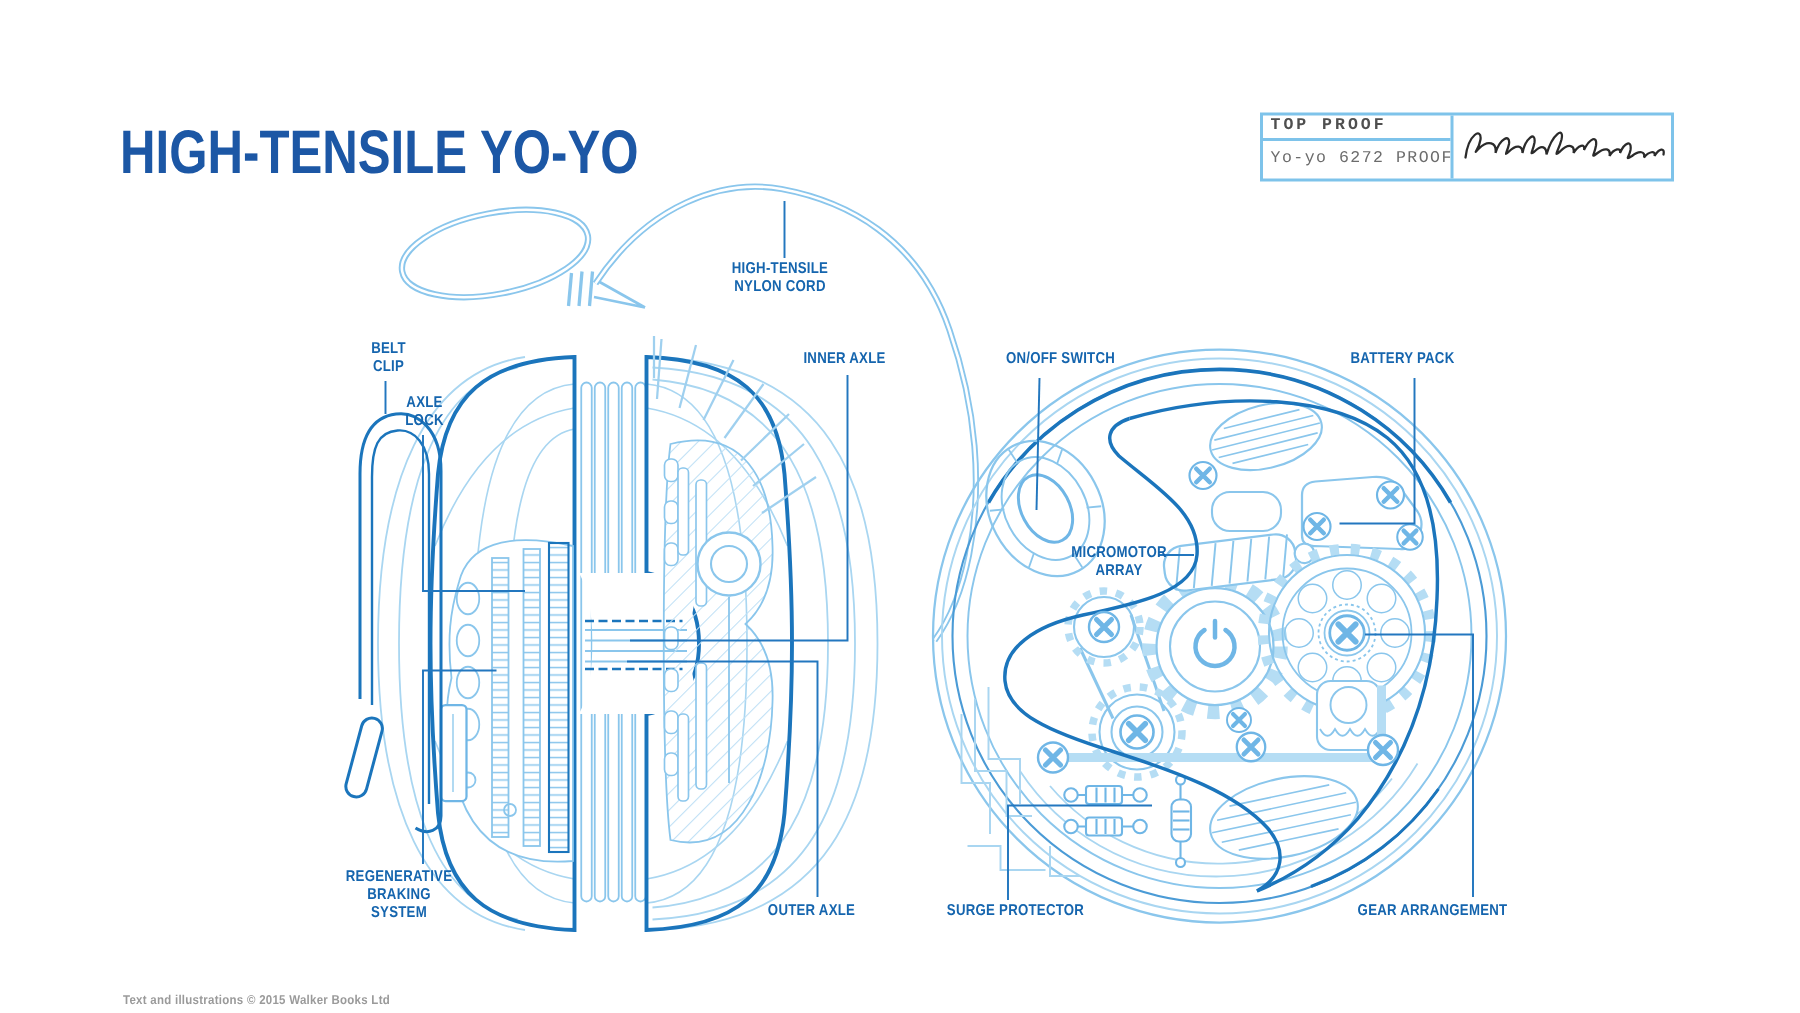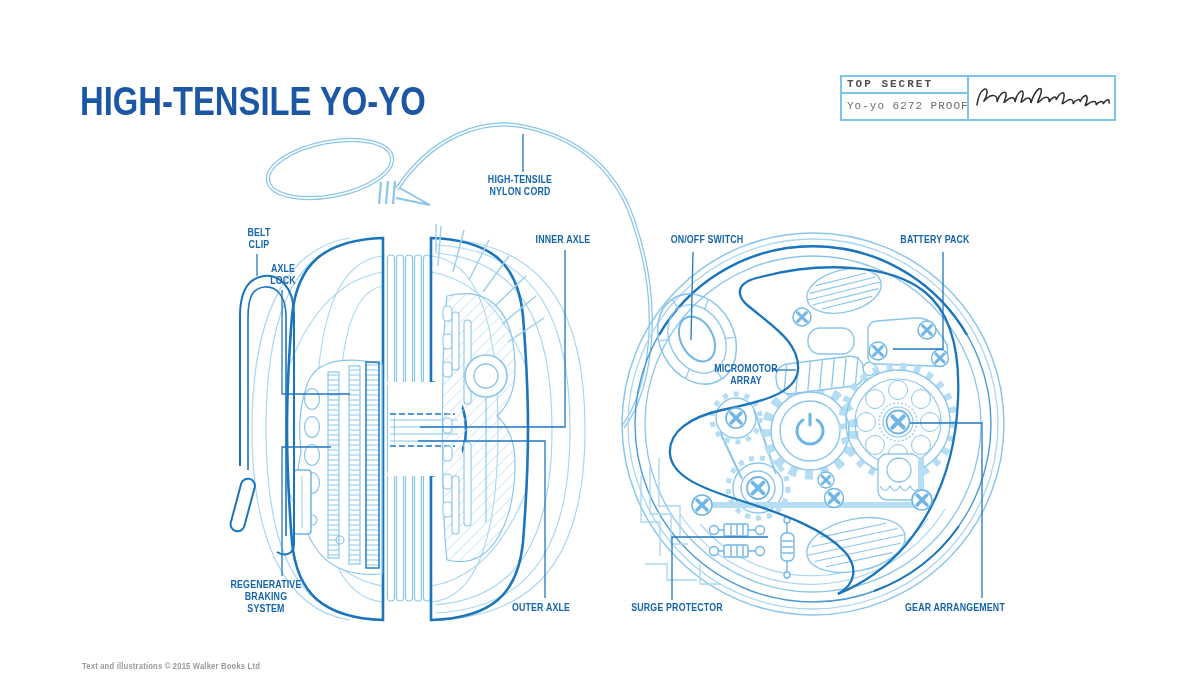--- a/index.html
+++ b/index.html
@@ -343,21 +343,21 @@
     <polyline points="418,417 545,417 545,574"></polyline>
     <polyline points="672,576 672,513 768,513"></polyline>
     <polyline points="910,399 982,399 982,574"></polyline>
   </g>
 </svg>
 
   <div class="title">HIGH-TENSILE YO-YO</div>
 
   <div class="stamp">
     <div class="stamp-left">
-      <div class="stamp-row1">TOP SECRET</div>
+      <div class="stamp-row1">TOP PROOF</div>
       <div class="stamp-row2">Yo-yo 6272 PROOF</div>
     </div>
     <div class="stamp-right">
       <span class="sr-only">Derek Smithers</span>
       <svg width="145" height="42" viewBox="0 0 145 42">
         <path d="M 8,28 C 10,12 19,8 18,16 C 17,23 12,27 17,22 C 23,16 29,18 28,25 C 31,15 38,12 37,19 C 36,24 33,28 37,24 C 42,19 46,20 46,25 C 48,15 55,10 54,18 C 53,24 50,27 54,24 C 59,19 62,21 62,26 C 66,12 74,7 72,16 C 70,24 66,28 71,24 C 77,18 81,20 80,25 C 83,20 88,18 87,23 C 91,15 96,13 95,20 C 94,26 91,29 96,25 C 101,21 105,22 104,27 C 107,22 112,21 111,25 C 114,18 119,16 118,23 C 117,28 114,30 119,27 C 124,23 128,24 127,28 C 130,24 135,23 134,27 C 137,22 141,21 140,26" fill="none" stroke="#2b2b2b" stroke-width="1.5" stroke-linecap="round"></path>
       </svg>
     </div>
   </div>
 

